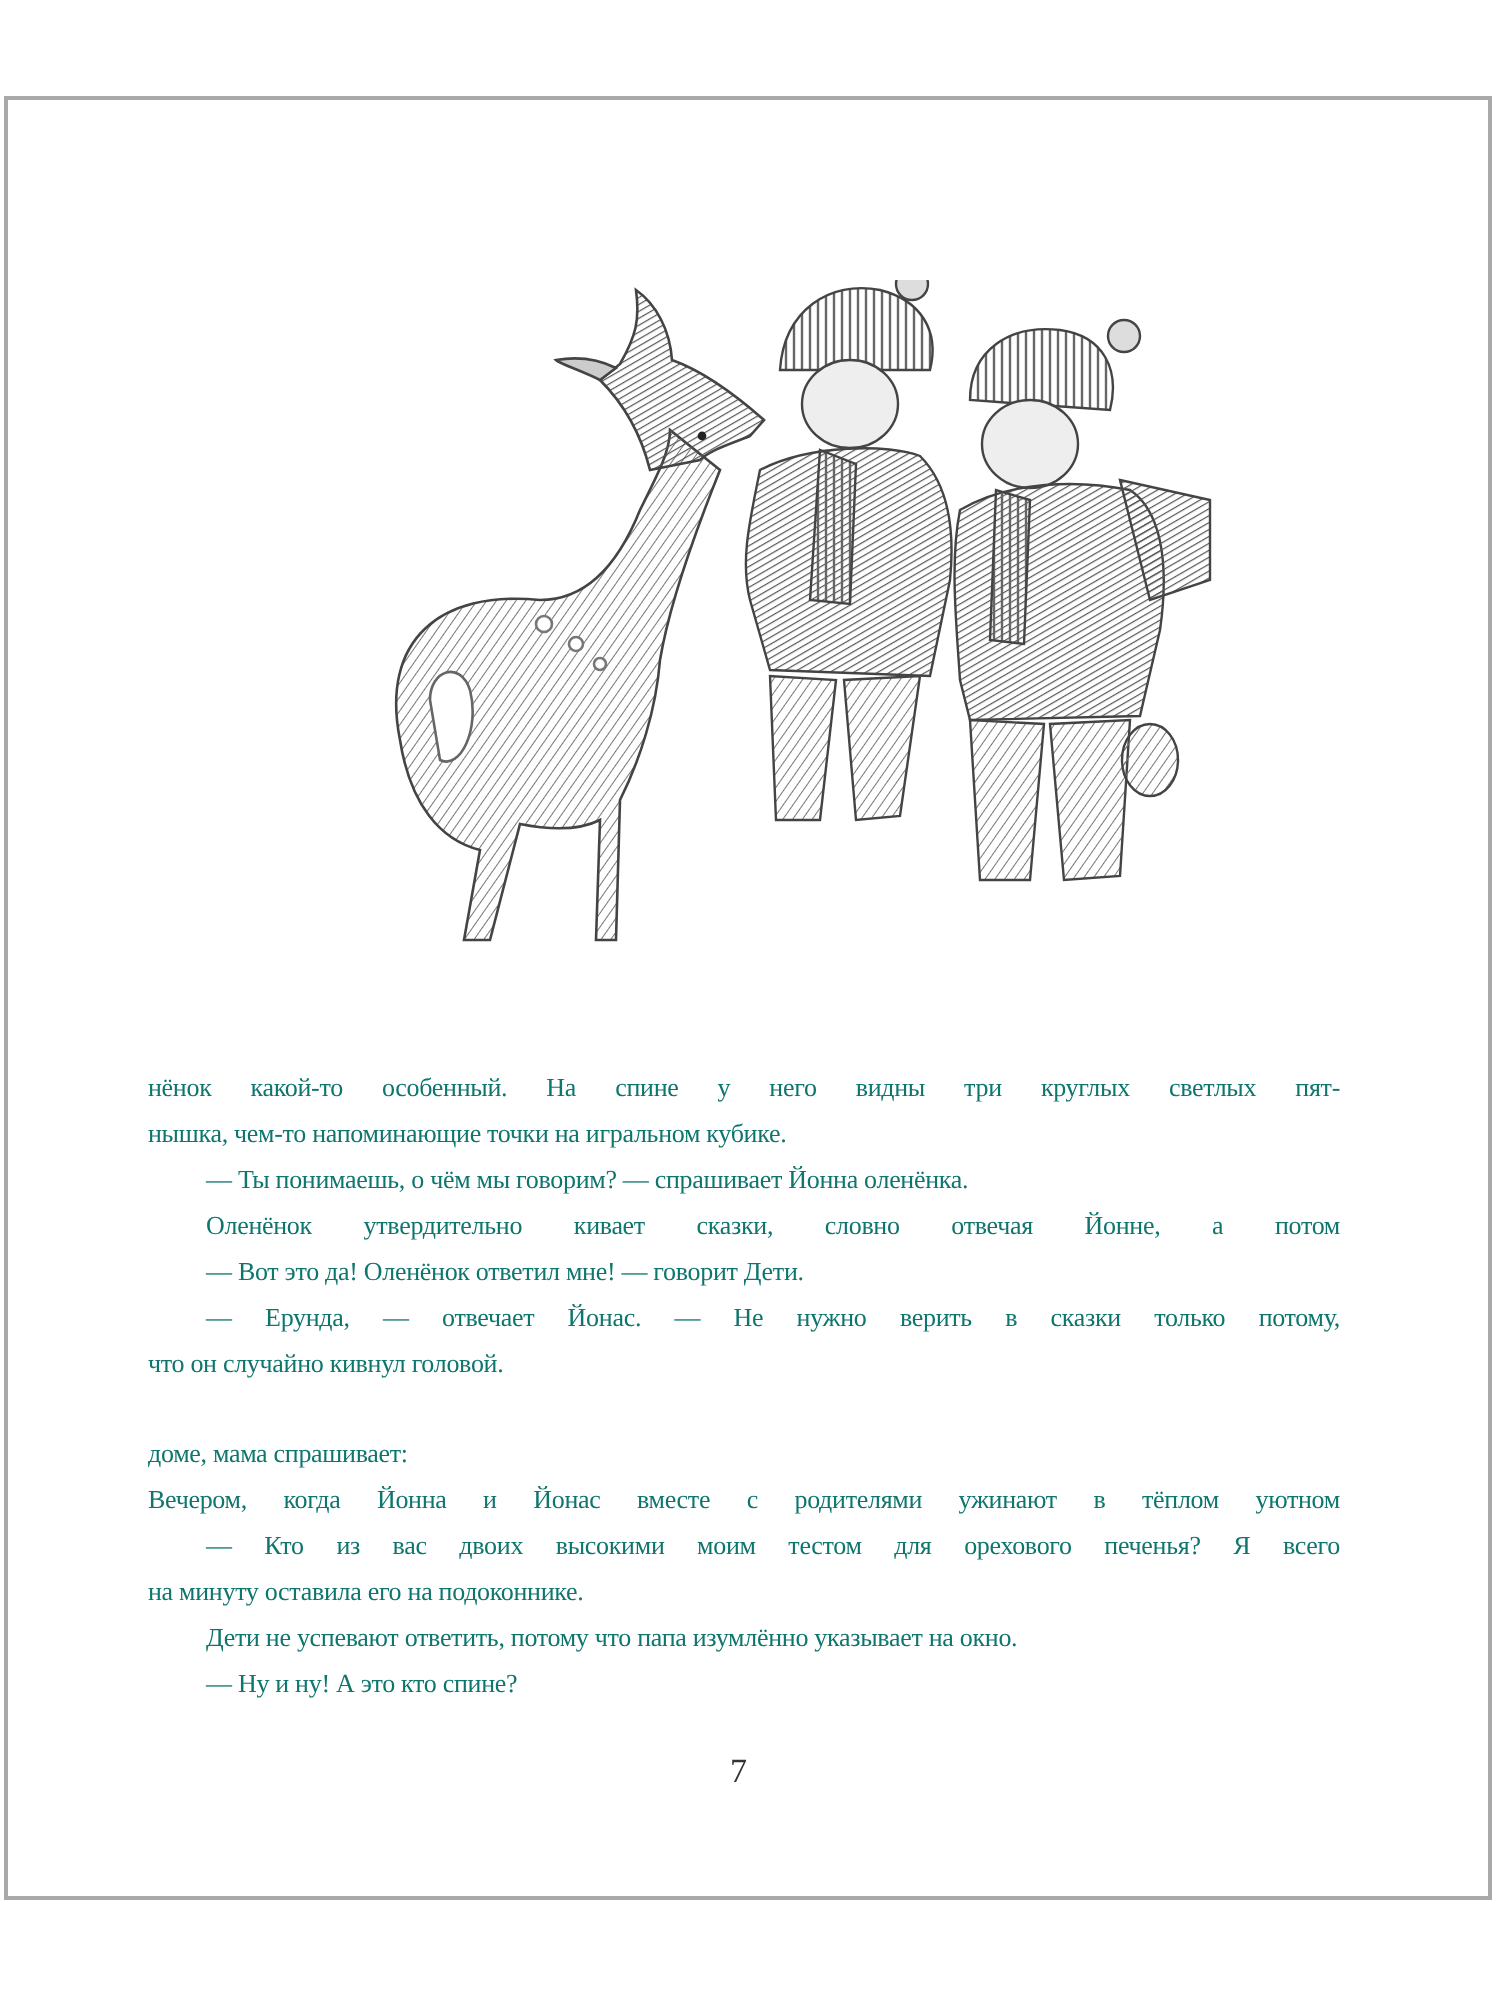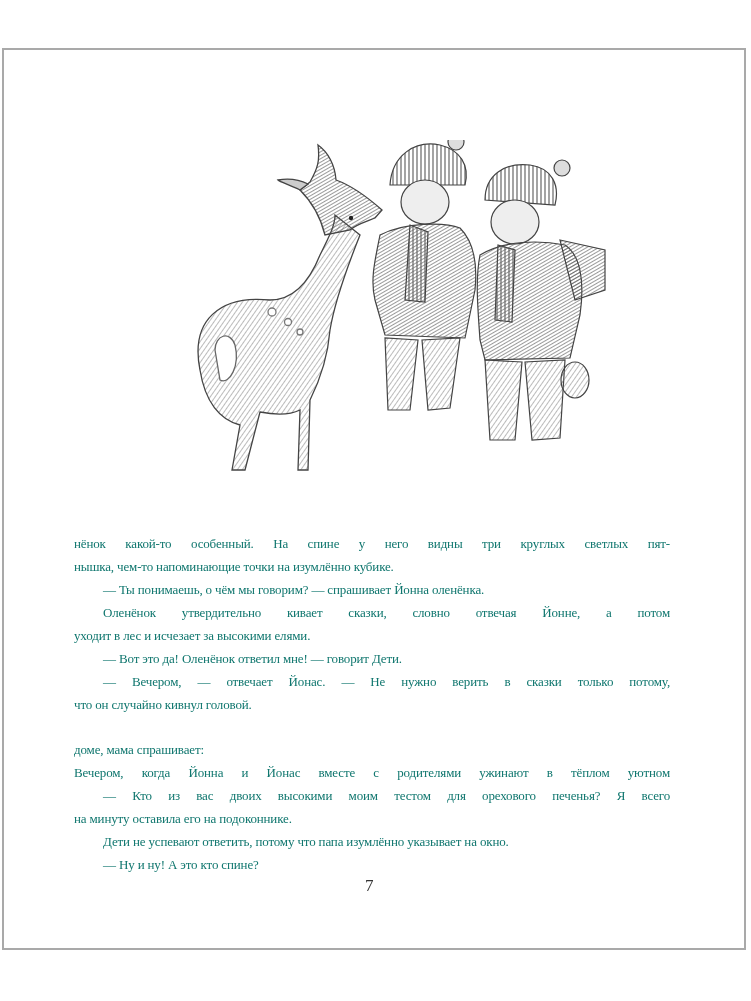--- a/index.html
+++ b/index.html
@@ -117,26 +117,25 @@
     <path d="M400 100 L 445 110 L 445 150 L 415 160 Z" fill="url(#hatchDark)"></path>
     <path d="M338 105 L 335 180 L 352 182 L 355 110 Z" fill="url(#stripes)"></path>
     <path d="M325 220 L 330 300 L 355 300 L 362 222 Z M 365 222 L 372 300 L 400 298 L 405 220 Z" fill="url(#hatch)"></path>
     <ellipse cx="415" cy="240" rx="14" ry="18" fill="url(#hatch)"></ellipse>
   </g>
 </svg>
 
 <div class="text-block">
   <div>
     <span class="line">нёнок какой-то особенный. На спине у него видны три круглых светлых пят-</span>
-    <span class="line last">нышка, чем-то напоминающие точки на изумлённо кубике.</span>
+    <span class="line last">нышка, чем-то напоминающие точки на игральном кубике.</span>
     <span class="line indent last">— Ты понимаешь, о чём мы говорим? — спрашивает Йонна оленёнка.</span>
     <span class="line indent">Оленёнок утвердительно кивает сказки, словно отвечая Йонне, а потом</span>
-    <span class="line last">уходит в лес и исчезает за высокими елями.</span>
     <span class="line indent last">— Вот это да! Оленёнок ответил мне! — говорит Дети.</span>
-    <span class="line indent">— Вечером, — отвечает Йонас. — Не нужно верить в сказки только потому,</span>
+    <span class="line indent">— Ерунда, — отвечает Йонас. — Не нужно верить в сказки только потому,</span>
     <span class="line last">что он случайно кивнул головой.</span>
   </div>
   <div class="gap"></div>
   <div>
     <span class="line last">доме, мама спрашивает:</span>
     <span class="line">Вечером, когда Йонна и Йонас вместе с родителями ужинают в тёплом уютном</span>
     <span class="line indent">— Кто из вас двоих высокими моим тестом для орехового печенья? Я всего</span>
     <span class="line last">на минуту оставила его на подоконнике.</span>
     <span class="line indent last">Дети не успевают ответить, потому что папа изумлённо указывает на окно.</span>
     <span class="line indent last">— Ну и ну! А это кто спине?</span>

